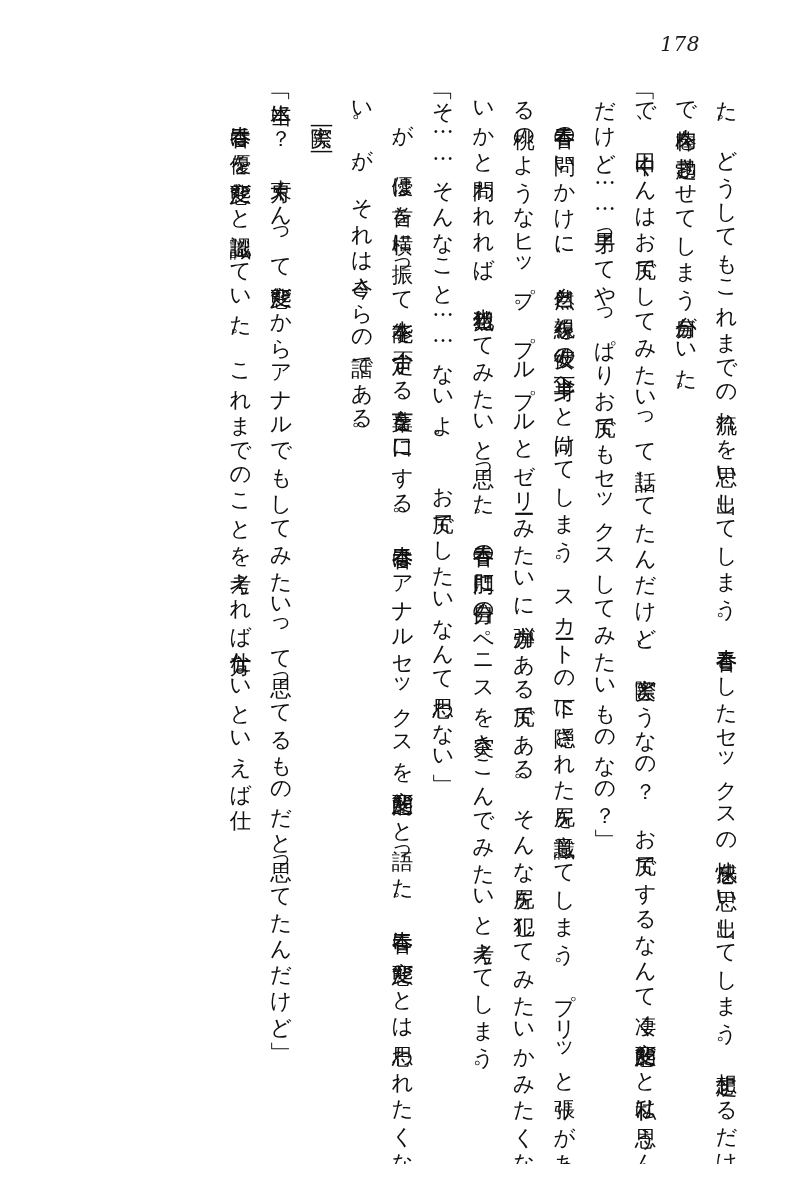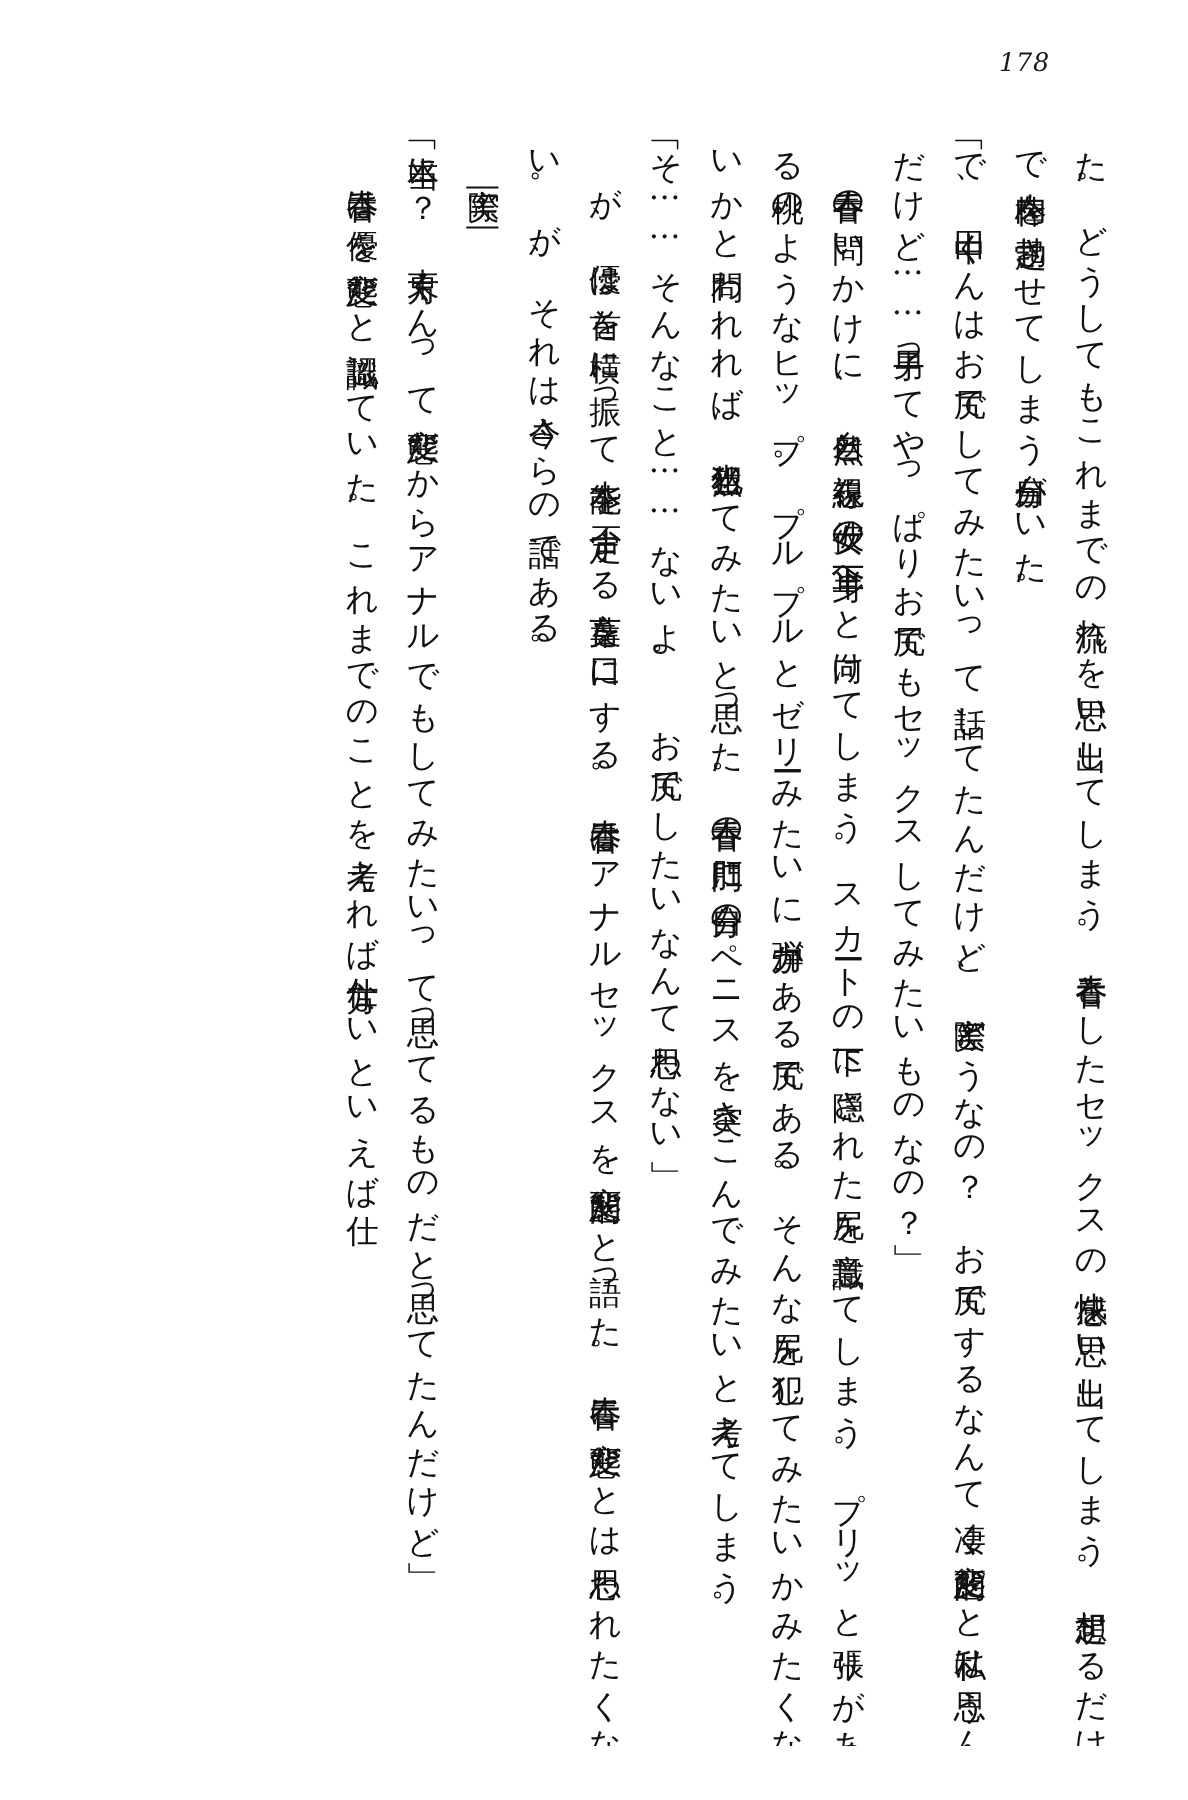--- a/index.html
+++ b/index.html
@@ -20,21 +20,21 @@
     height: 1200px;
     box-sizing: border-box;
     background: #ffffff;
   }
   .page-number {
     position: absolute;
     top: 32px;
     right: 92px;
     font-family: "DejaVu Serif", "Liberation Serif", serif;
     font-style: italic;
-    font-size: 17px;
+    font-size: 20px;
     letter-spacing: 0.5px;
     color: #1a1a1a;
   }
   .body-text {
     position: absolute;
     top: 86px;
     left: 42px;
     right: 46px;
     height: 1078px;
     writing-mode: vertical-rl;

